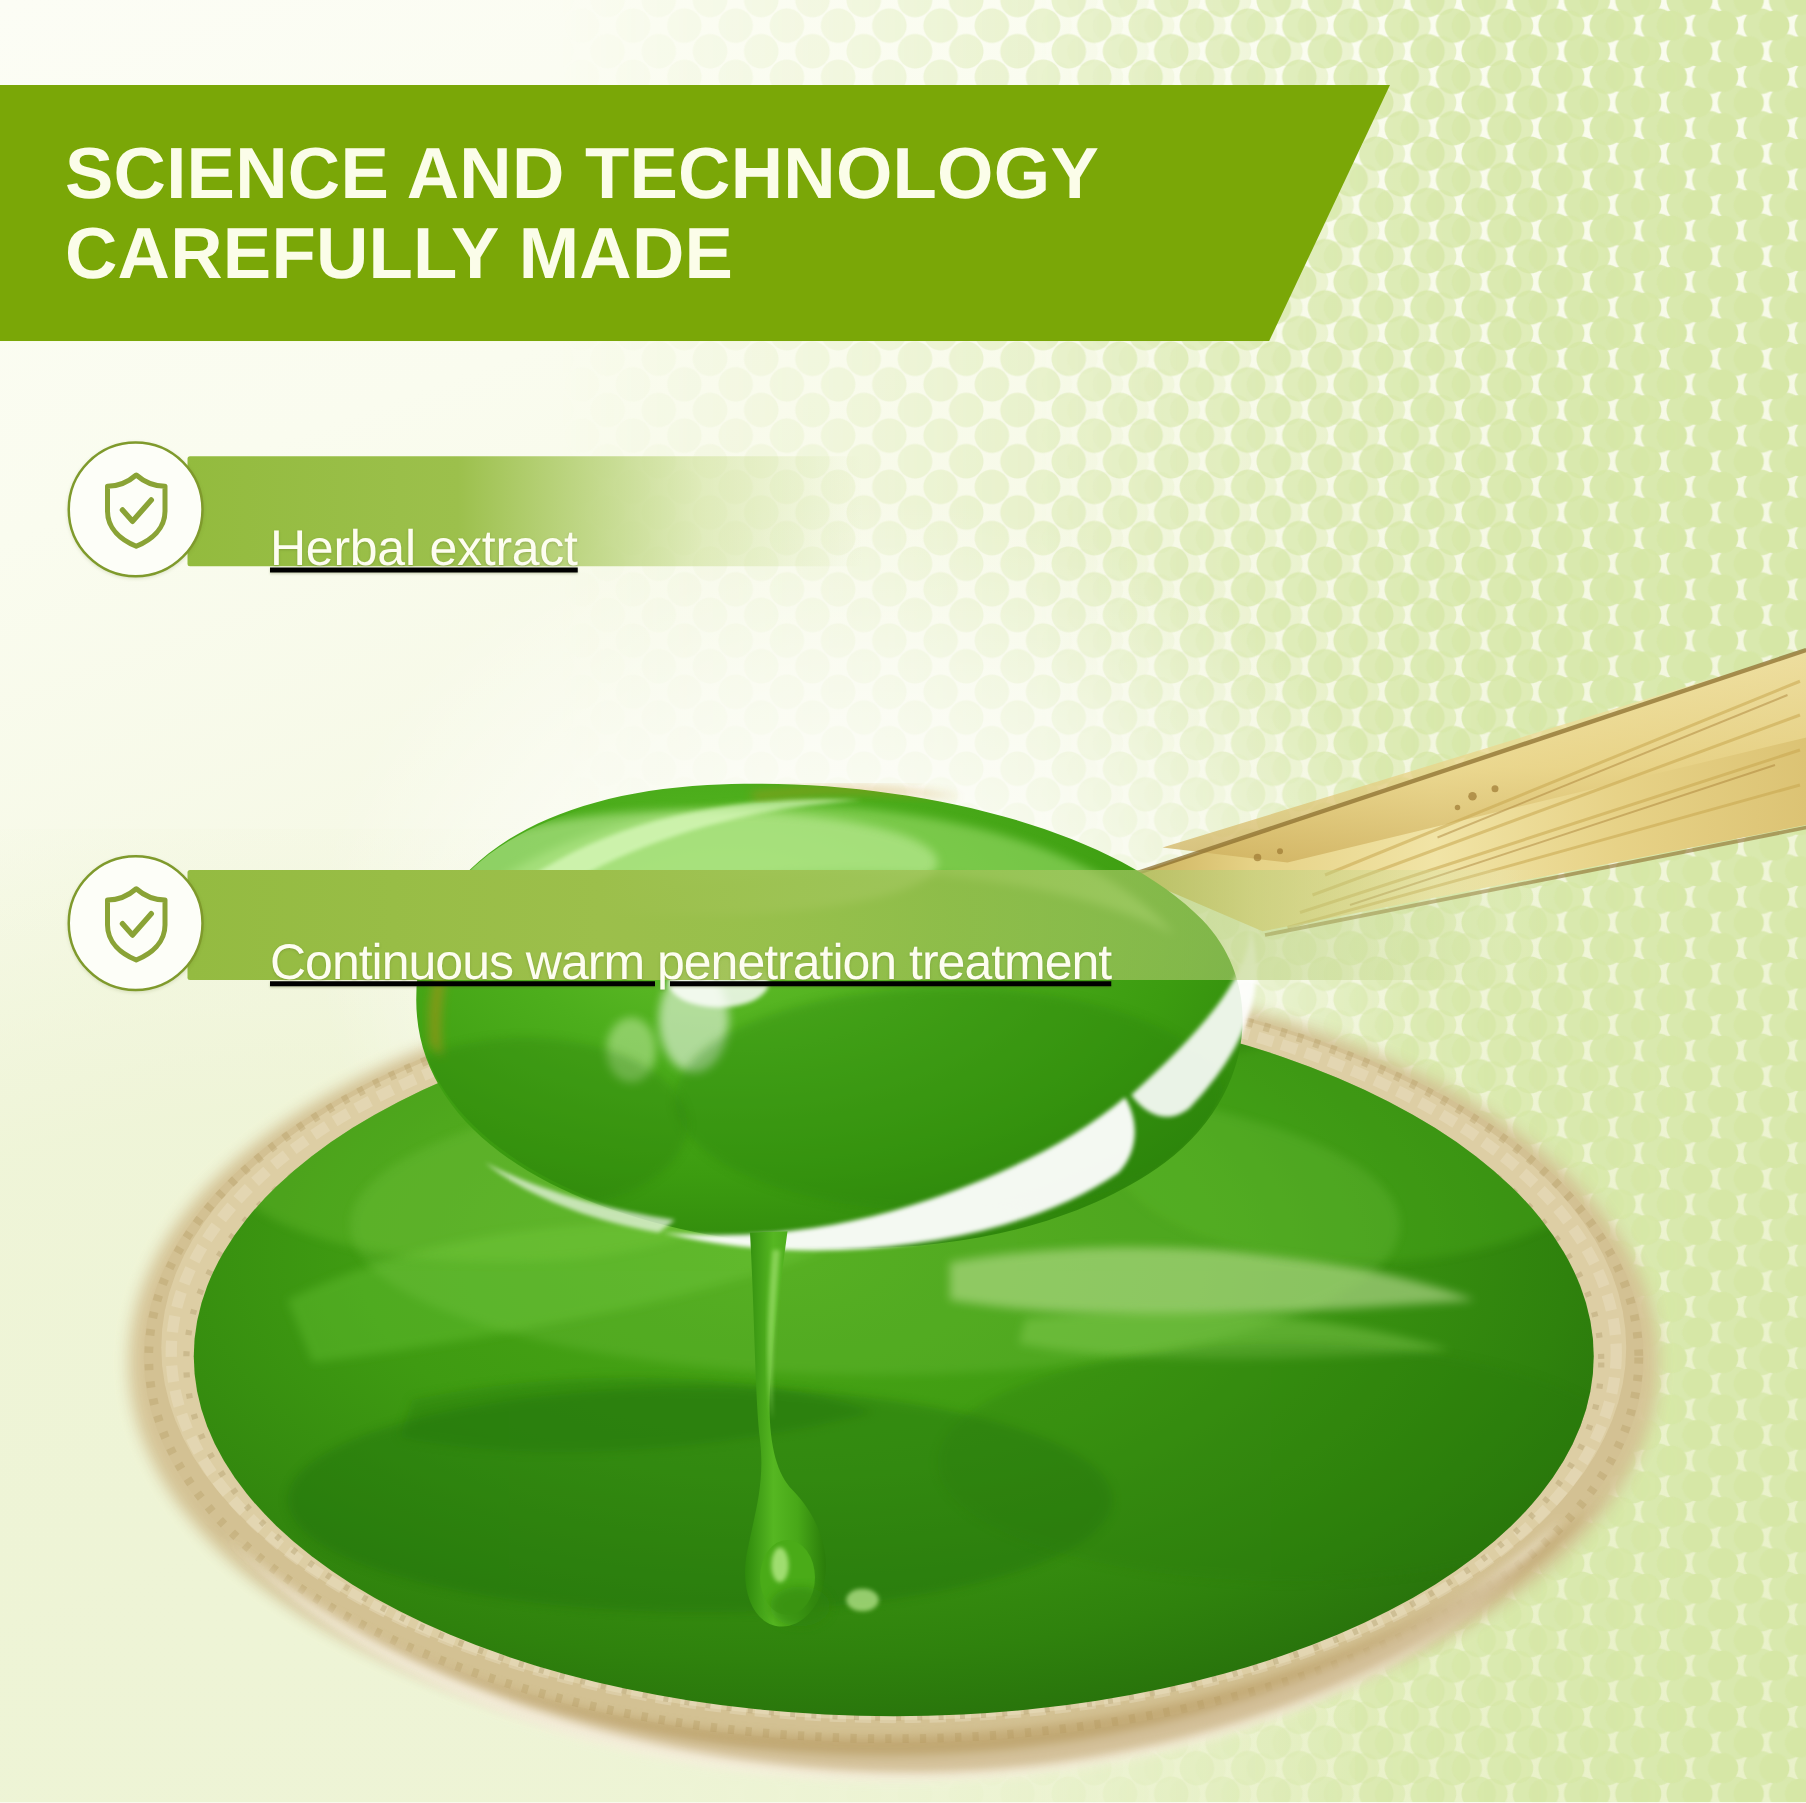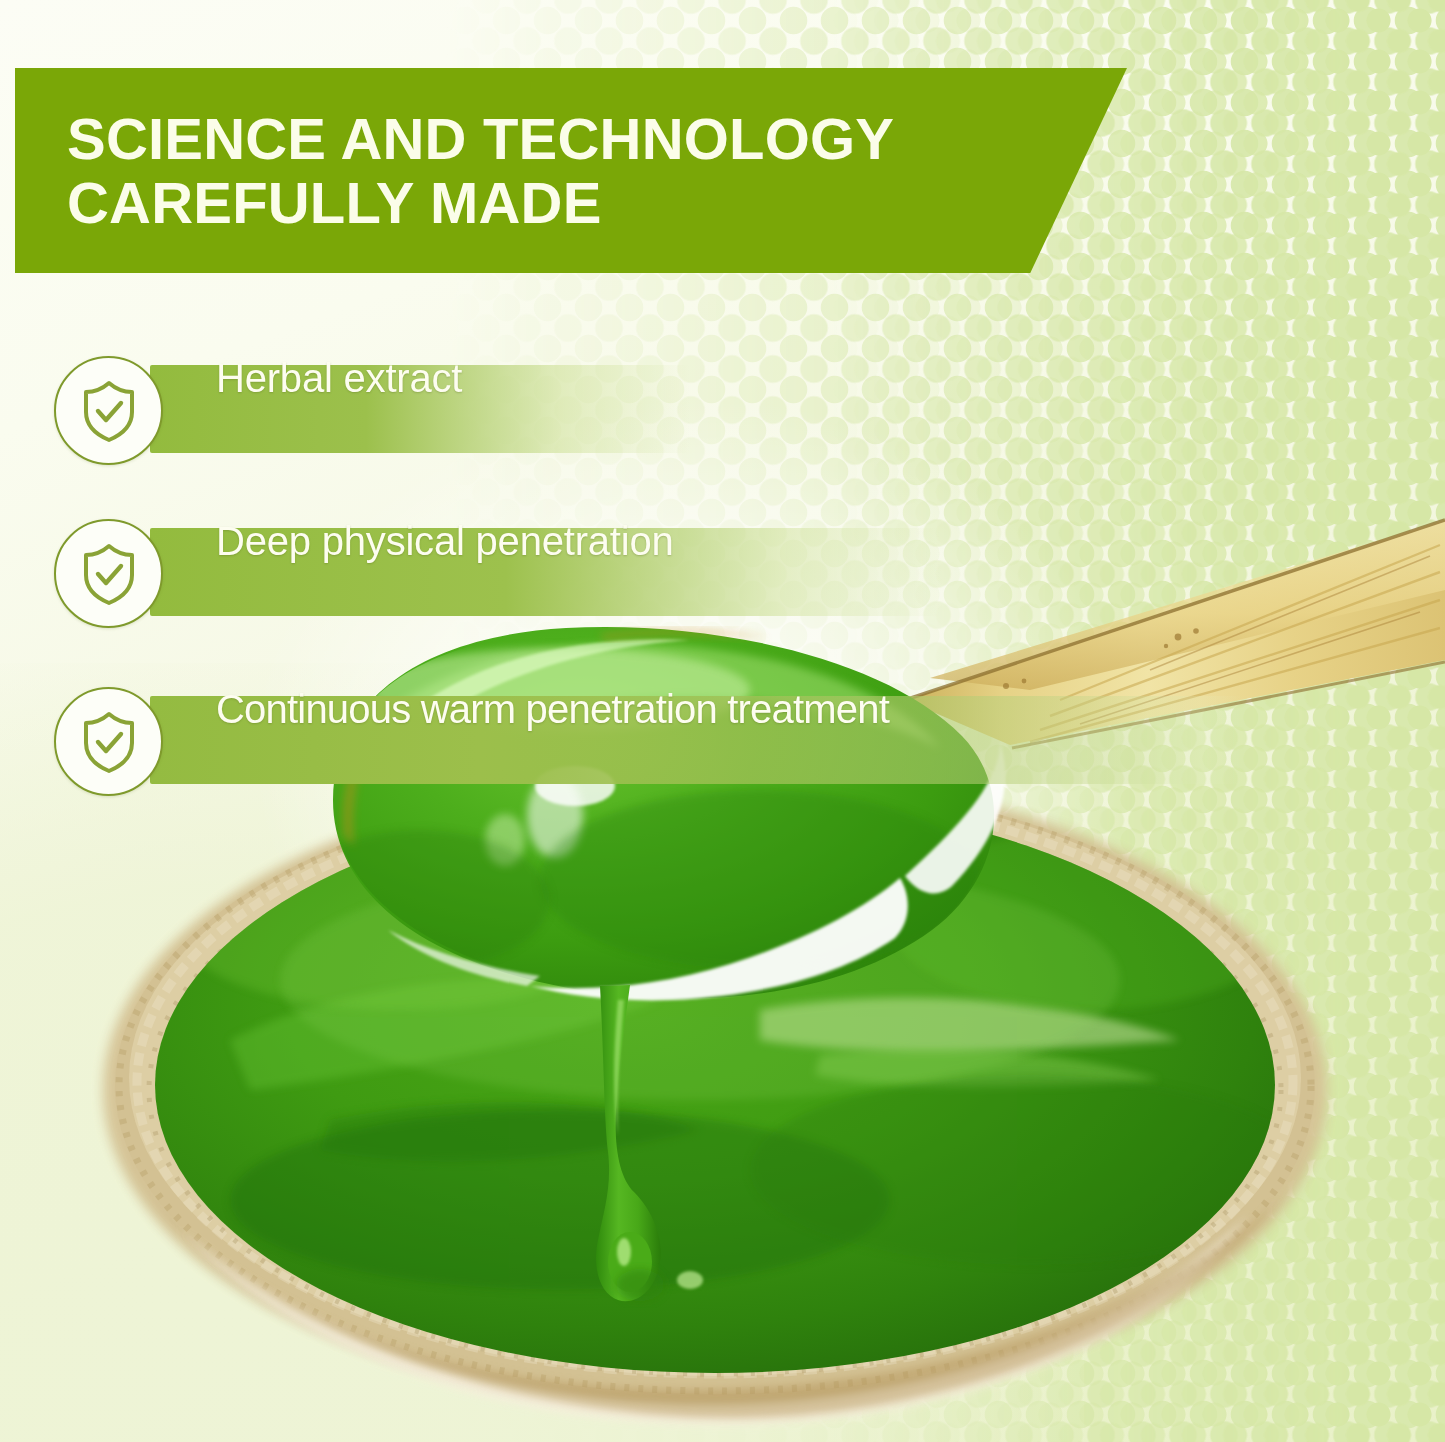--- a/index.html
+++ b/index.html
@@ -72,21 +72,21 @@
     left: 18%;
     top: 28%;
     width: 60%;
     height: 48%;
     background: radial-gradient(ellipse at center, rgba(255,255,255,0.92) 0%, rgba(255,255,255,0.45) 45%, rgba(255,255,255,0) 72%);
   }
 
   
   .banner {
     position: absolute;
-    left: 15px;
+    left: 0;
     top: 68px;
     width: 1112px;
     height: 205px;
     background: #7aa707;
     clip-path: polygon(0 0, 100% 0, 91.3% 100%, 0 100%);
     display: flex;
     align-items: center;
   }
   .banner-title {
     color: #fbfde9;
@@ -107,22 +107,23 @@
     top: 0;
     width: 1445px;
     height: 1442px;
     pointer-events: none;
   }
 
   
   .feature {
     position: absolute;
     display: flex;
-    align-items: flex-start;
+    align-items: flex-end;
     height: 106px;
+    text-decoration: underline;
   }
   .feature-bar {
     position: absolute;
     left: 96px;
     top: 9px;
     height: 88px;
     border-radius: 2px;
   }
   #feat-0 { left: 54px; top: 356px; }
   #feat-0 .feature-bar { width: 540px;
@@ -344,30 +345,20 @@
     <div class="feature-bar"></div>
     <div class="shield-circle">
       <svg width="62" height="66" viewBox="0 0 62 66">
         <path d="M31 5 C23 12 14 14 8 14 L8 34 C8 48 19 57 31 62 C43 57 54 48 54 34 L54 14 C48 14 39 12 31 5 Z" fill="none" stroke="#8aa336" stroke-width="4" stroke-linejoin="round"></path>
         <path d="M20 33 L28 42 L43 25" fill="none" stroke="#8aa336" stroke-width="4.4" stroke-linecap="round" stroke-linejoin="round"></path>
       </svg>
     </div>
     <div class="feature-label">Herbal extract</div>
   </div>
 
-  <div class="feature" id="feat-1">
-    <div class="feature-bar"></div>
-    <div class="shield-circle">
-      <svg width="62" height="66" viewBox="0 0 62 66">
-        <path d="M31 5 C23 12 14 14 8 14 L8 34 C8 48 19 57 31 62 C43 57 54 48 54 34 L54 14 C48 14 39 12 31 5 Z" fill="none" stroke="#8aa336" stroke-width="4" stroke-linejoin="round"></path>
-        <path d="M20 33 L28 42 L43 25" fill="none" stroke="#8aa336" stroke-width="4.4" stroke-linecap="round" stroke-linejoin="round"></path>
-      </svg>
-    </div>
-    <div class="feature-label">Deep physical penetration</div>
-  </div>
 
   <div class="feature" id="feat-2">
     <div class="feature-bar"></div>
     <div class="shield-circle">
       <svg width="62" height="66" viewBox="0 0 62 66">
         <path d="M31 5 C23 12 14 14 8 14 L8 34 C8 48 19 57 31 62 C43 57 54 48 54 34 L54 14 C48 14 39 12 31 5 Z" fill="none" stroke="#8aa336" stroke-width="4" stroke-linejoin="round"></path>
         <path d="M20 33 L28 42 L43 25" fill="none" stroke="#8aa336" stroke-width="4.4" stroke-linecap="round" stroke-linejoin="round"></path>
       </svg>
     </div>
     <div class="feature-label">Continuous warm penetration treatment</div>

